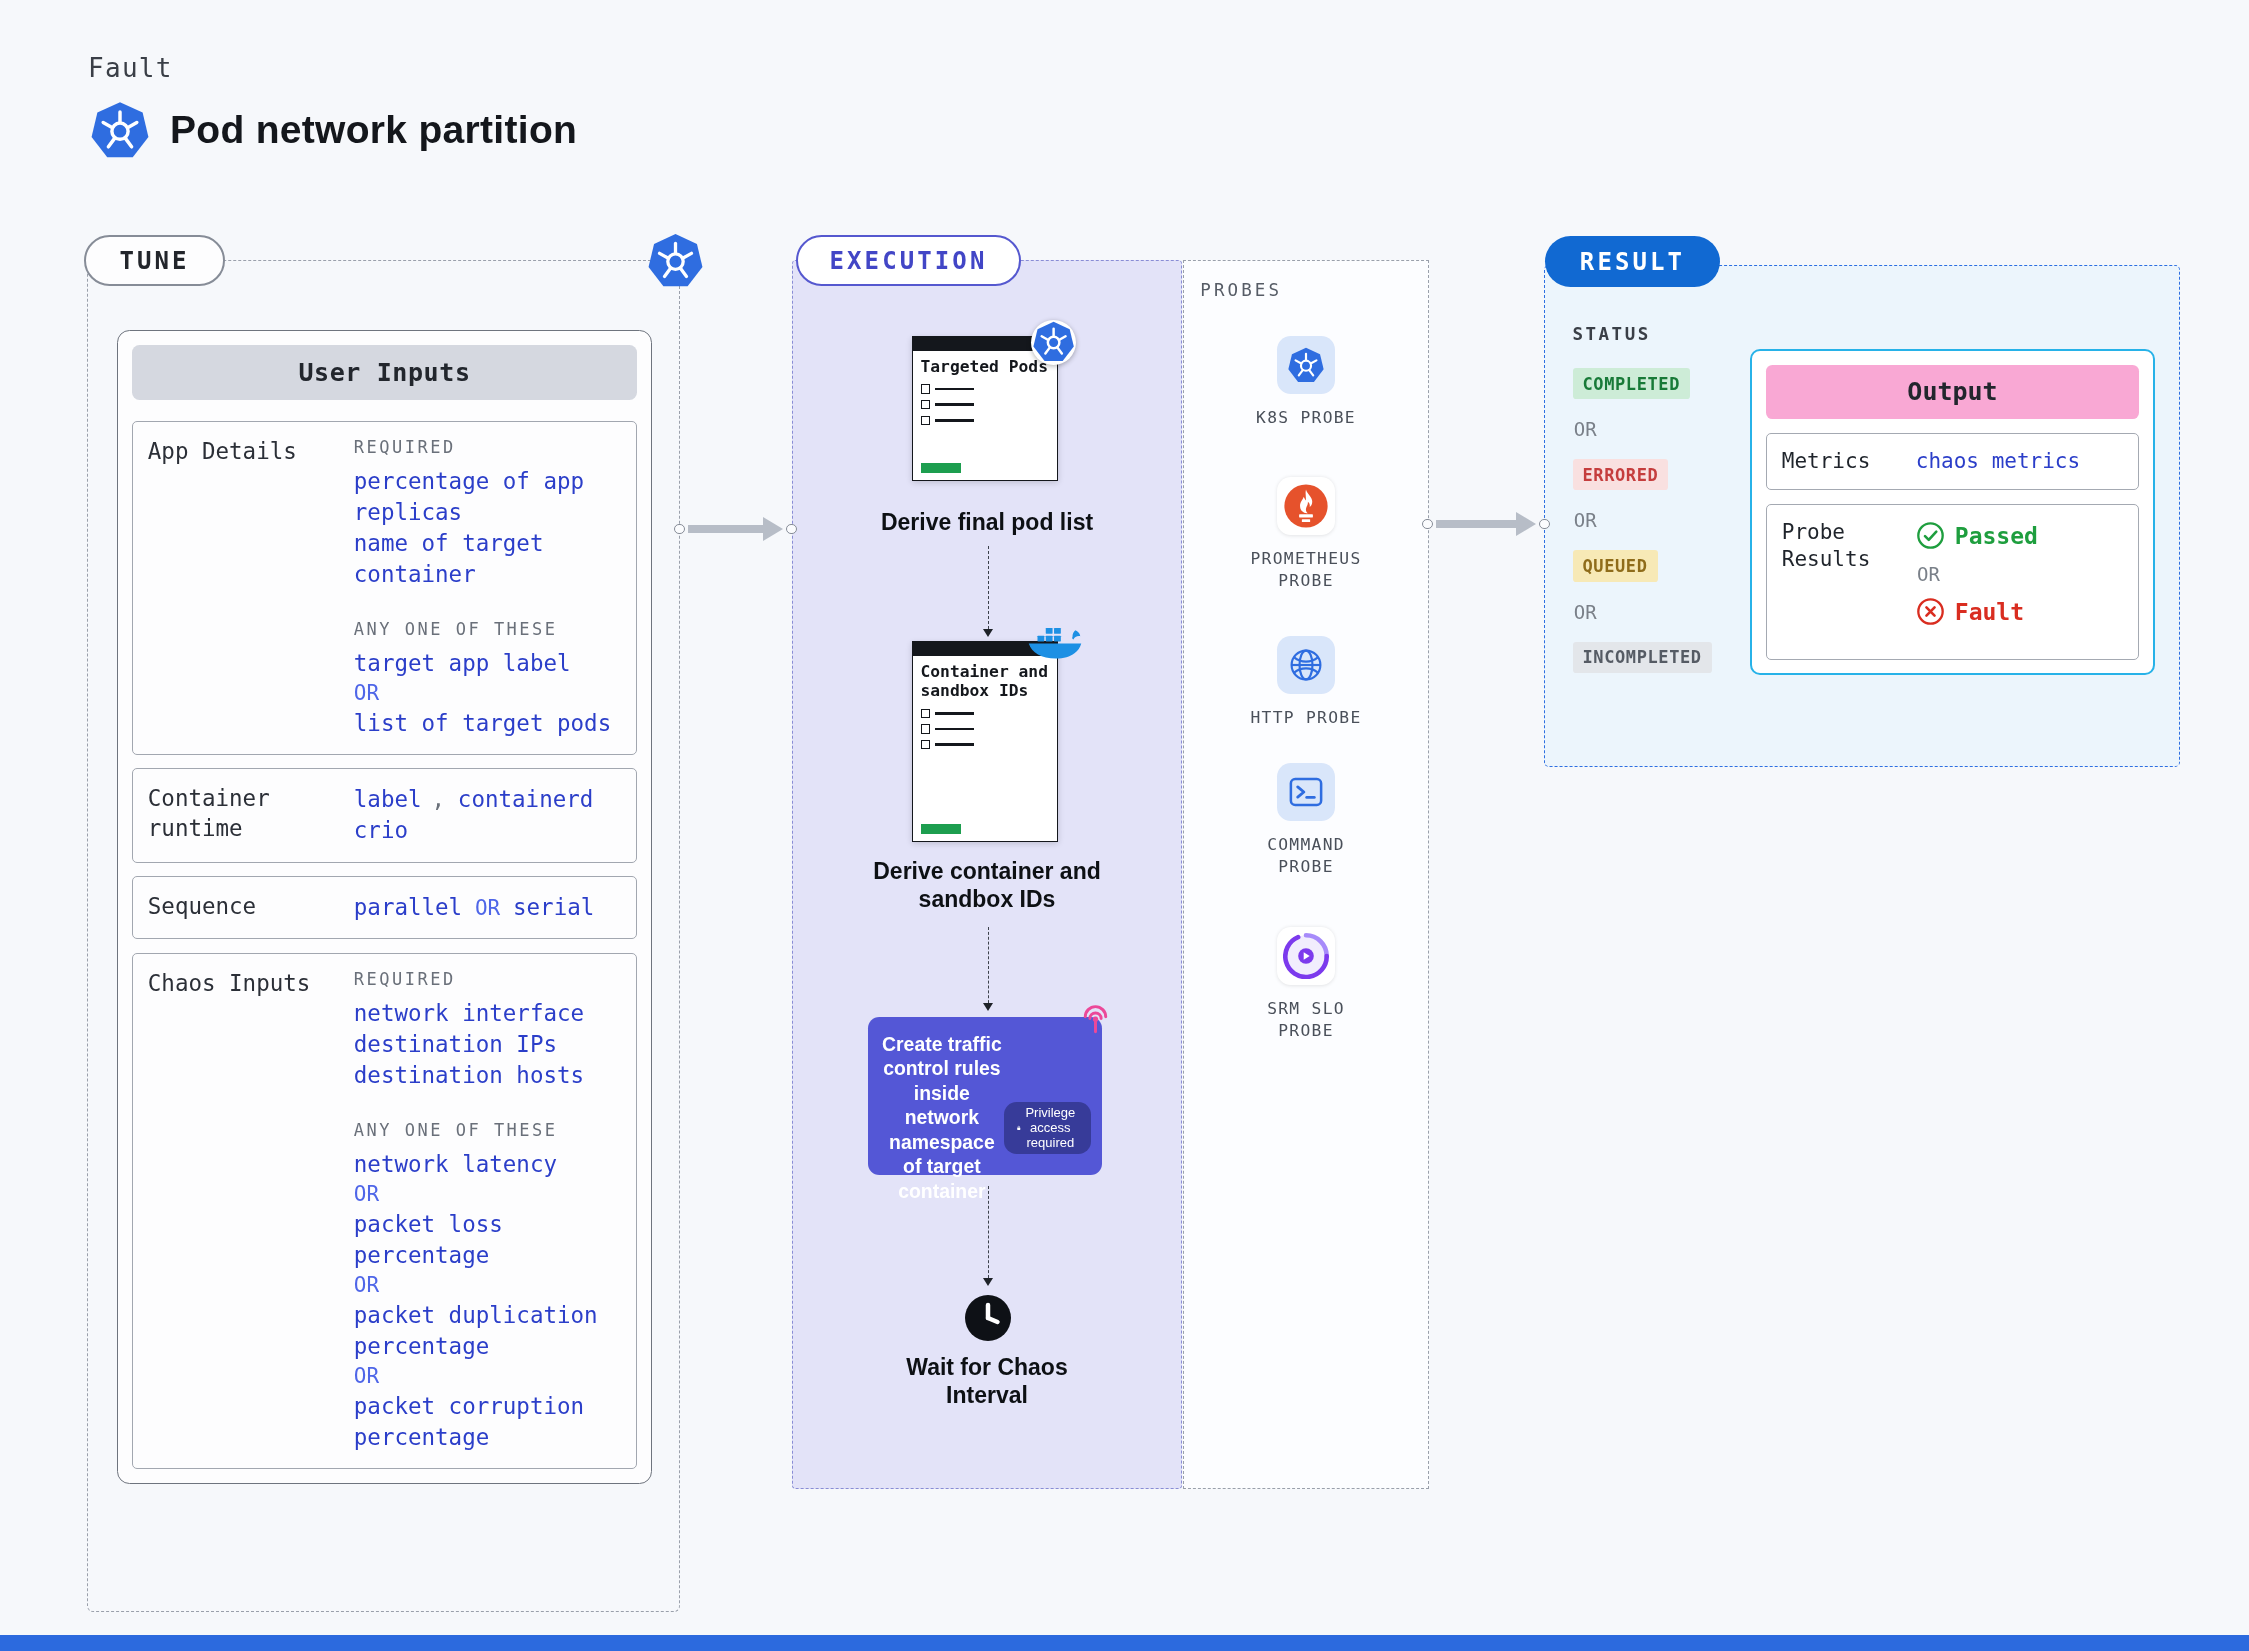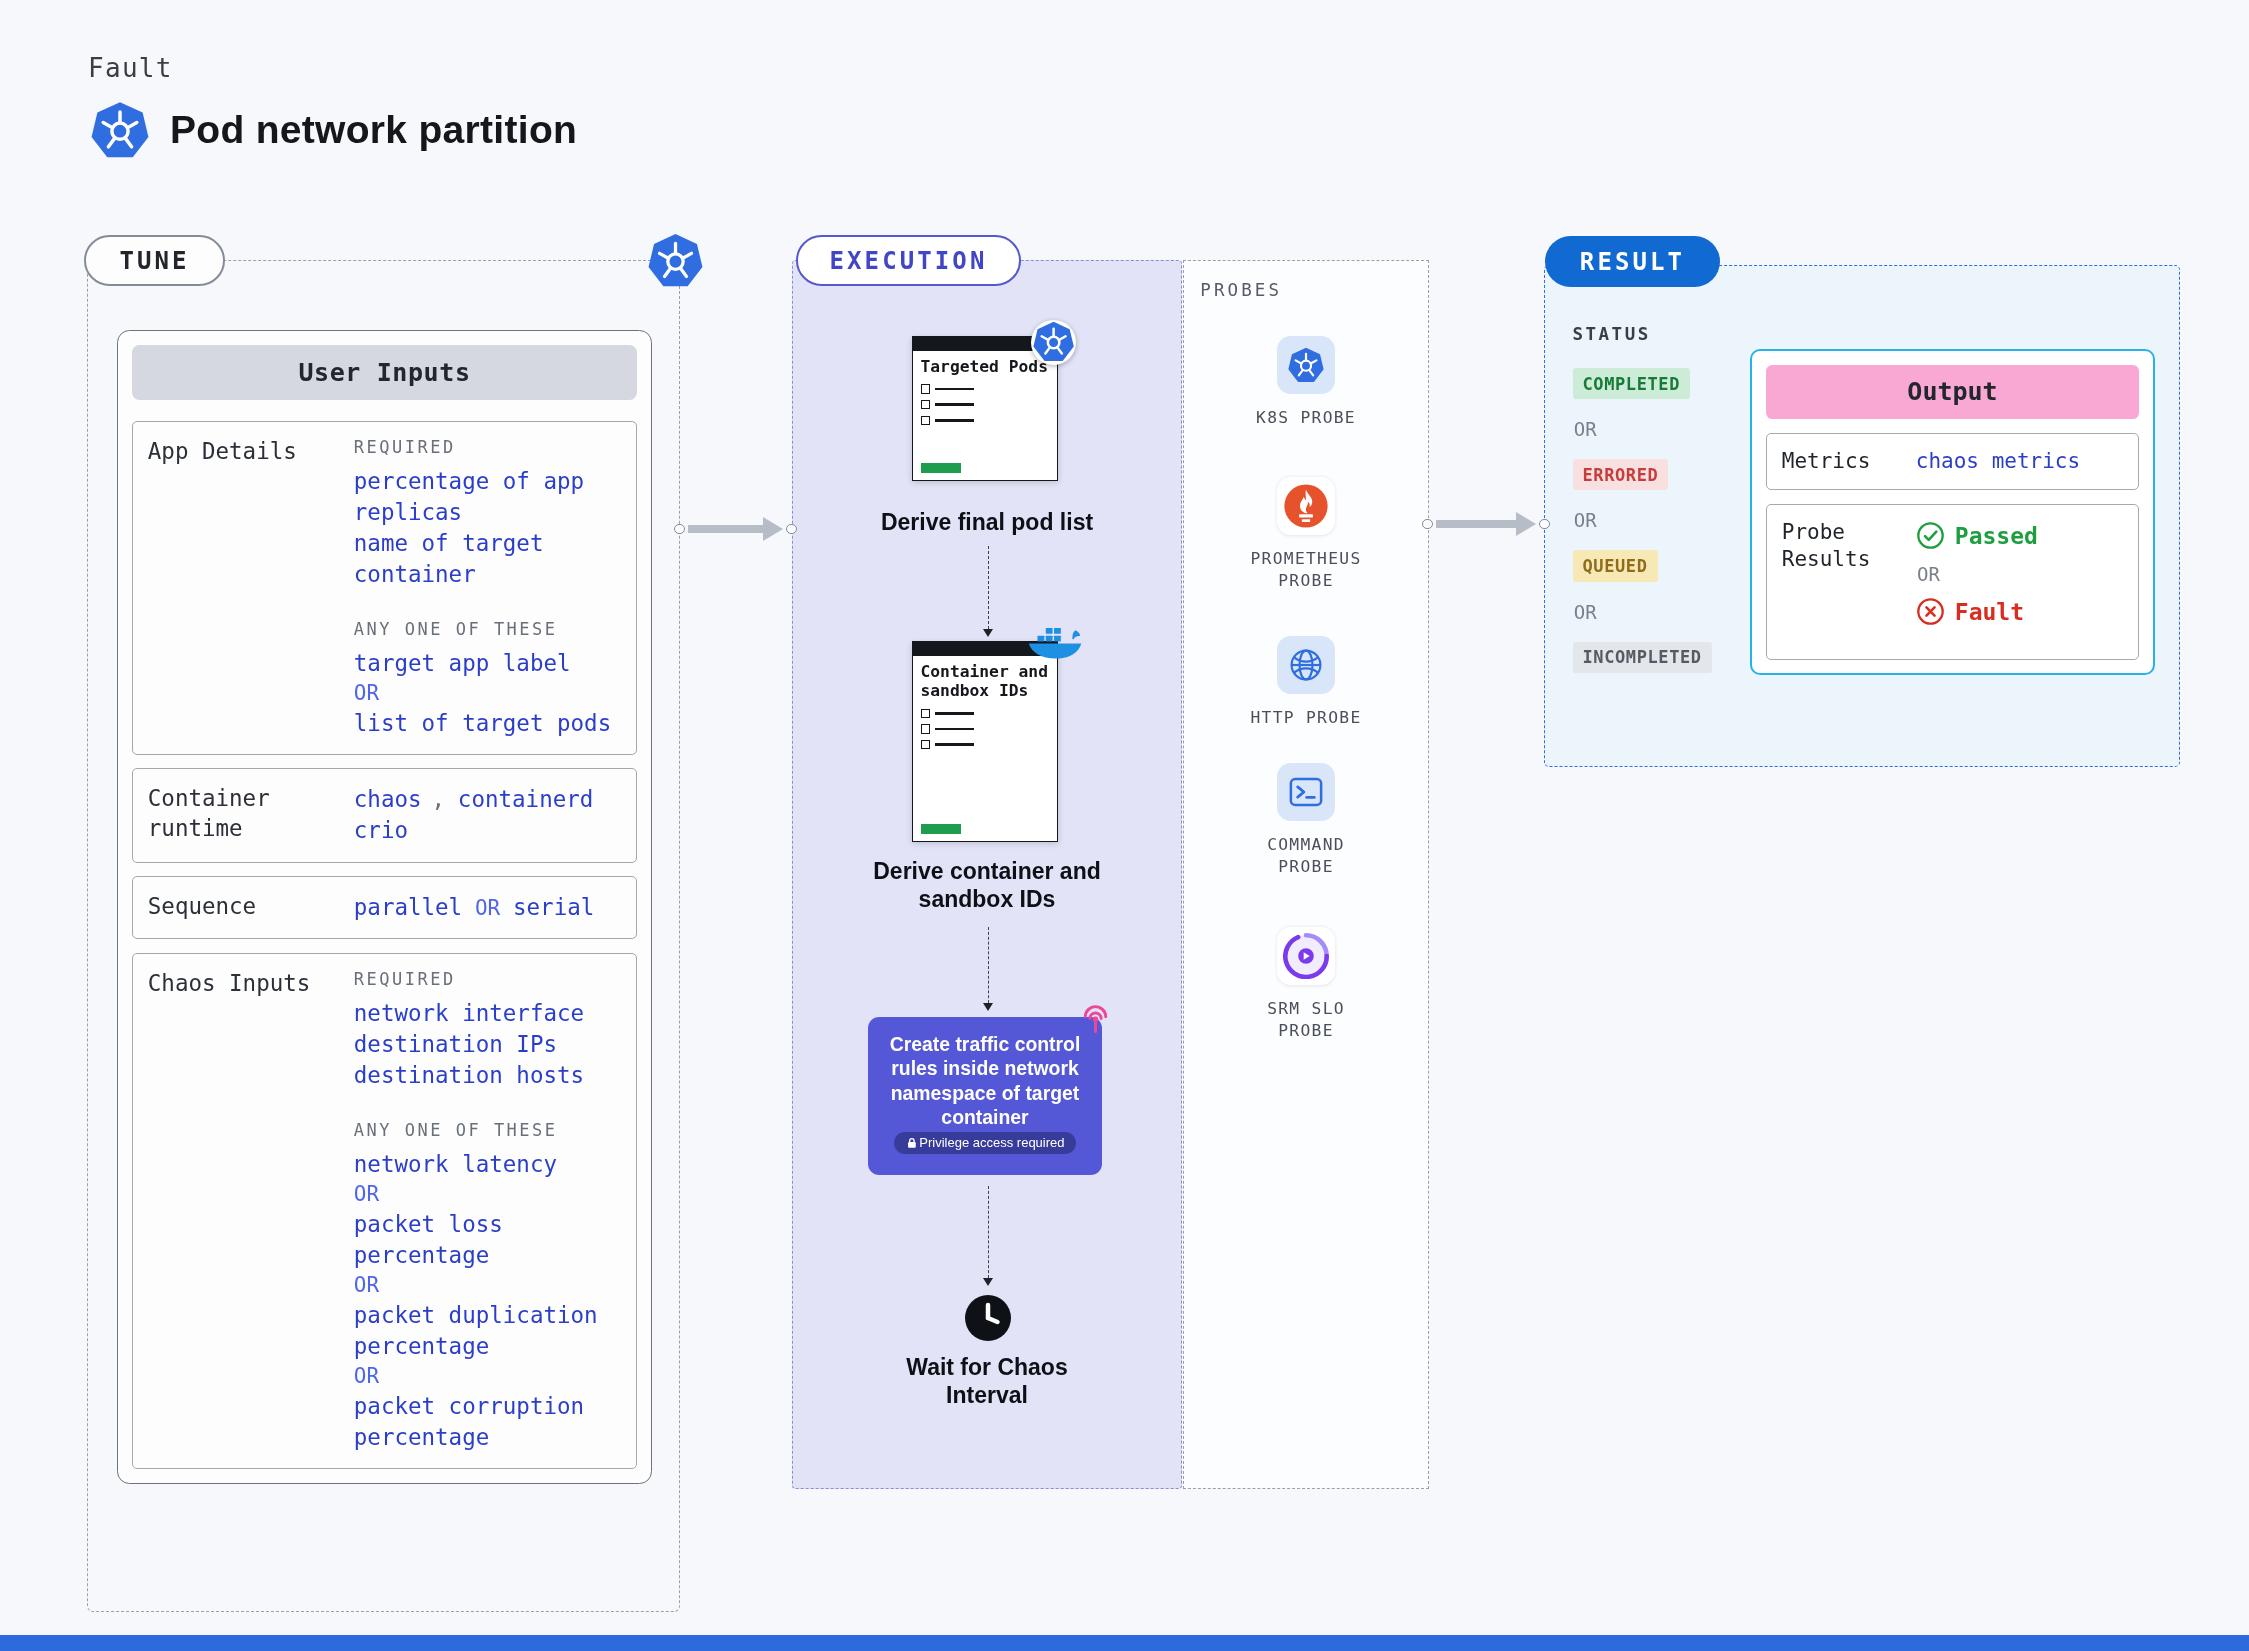--- a/index.html
+++ b/index.html
@@ -84,21 +84,21 @@
   .caption-2 .cap-inner { display:inline-block; max-width:263px; }
   .caption-3 { top:1092px; }
   .caption-3 .cap-inner { display:inline-block; max-width:188px; }
   .vconn { position:absolute; width:0; border-left:1.9px dashed #3c414b; }
   .vconn::after { content:""; position:absolute; bottom:-2.5px; left:-6.3px; width:0; height:0;
         border-left:5.6px solid transparent; border-right:5.6px solid transparent; border-top:8.8px solid #1e2228; }
   .vconn-1 { left:195px; top:285px; height:88px; }
   .vconn-2 { left:195px; top:666px; height:81px; }
   .vconn-3 { left:195px; top:925px; height:97px; }
   .action-box { position:absolute; left:75px; top:756px; width:234px; height:158px; background:#5457d6; border-radius:11.3px;
-        color:#ffffff; text-align:center; padding:15px 11.3px 8.8px; display:flex; flex-direction:column; }
+        color:#ffffff; text-align:center; padding:15px 11.3px 8.8px; display:flex; flex-direction:row; }
   .action-text { font-weight:bold; font-size:19.4px; line-height:1.26; }
   .action-note { margin:auto auto 12px; display:flex; align-items:center; gap:0; background:rgba(16,22,70,0.42);
         border-radius:12.5px; padding:3.8px 11.3px; font-size:13px; }
   .action-note svg { width:13.8px; height:13.8px; }
   .pink-icon { position:absolute; top:-15px; right:-10px; width:33px; height:33px; }
   .clock-wrap { position:absolute; left:170px; top:1032px; width:50px; height:50px; }
 
   
   .probes-label { position:absolute; left:16.3px; top:19px; font-size:17.5px; letter-spacing:3.1px; color:#565c66; }
   .probe-item { position:absolute; left:0; right:0; text-align:center; }
@@ -251,21 +251,21 @@
           <div class="line value mono">target app label</div>
           <div class="line or mono">OR</div>
           <div class="line value mono">list of target pods</div>
         </div>
       </div>
     </div>
 
     <div class="section">
       <div class="section-label mono">Container runtime</div>
       <div class="section-body inline-body">
-        <span class="tok line value mono">chaos</span><span class="tok line sep mono">,</span>
+        <span class="tok line value mono">label</span><span class="tok line sep mono">,</span>
         <span class="tok line value mono">containerd</span>
         <span class="tok line value mono">crio</span>
       </div>
     </div>
 
     <div class="section">
       <div class="section-label mono">Sequence</div>
       <div class="section-body inline-body">
         <span class="tok line value mono">parallel</span>
         <span class="tok line or mono">OR</span>

